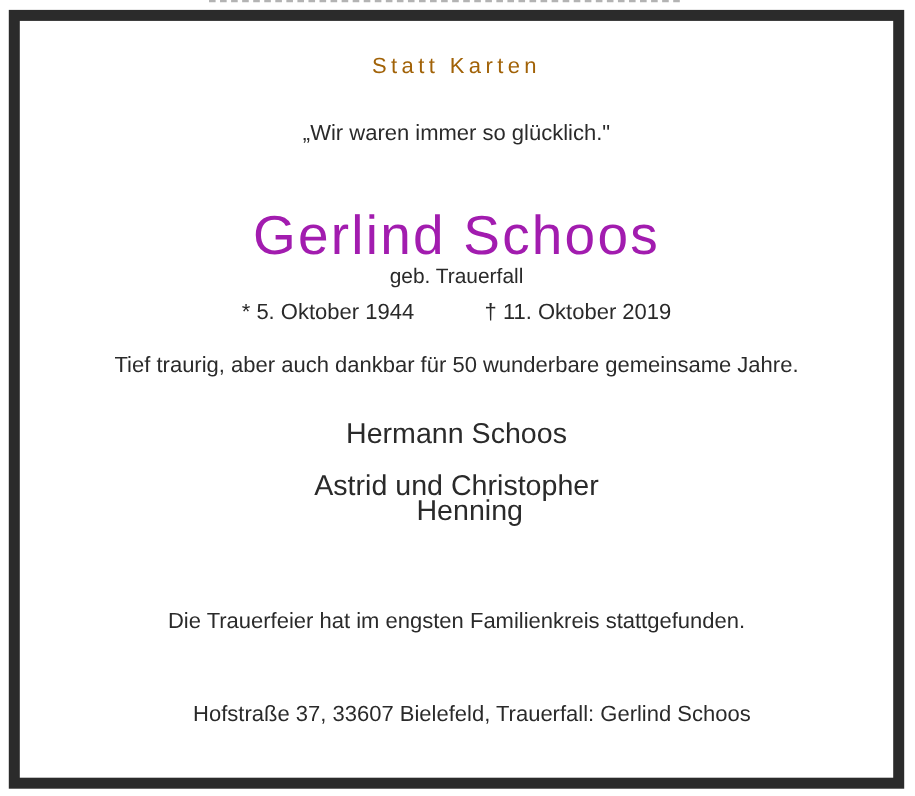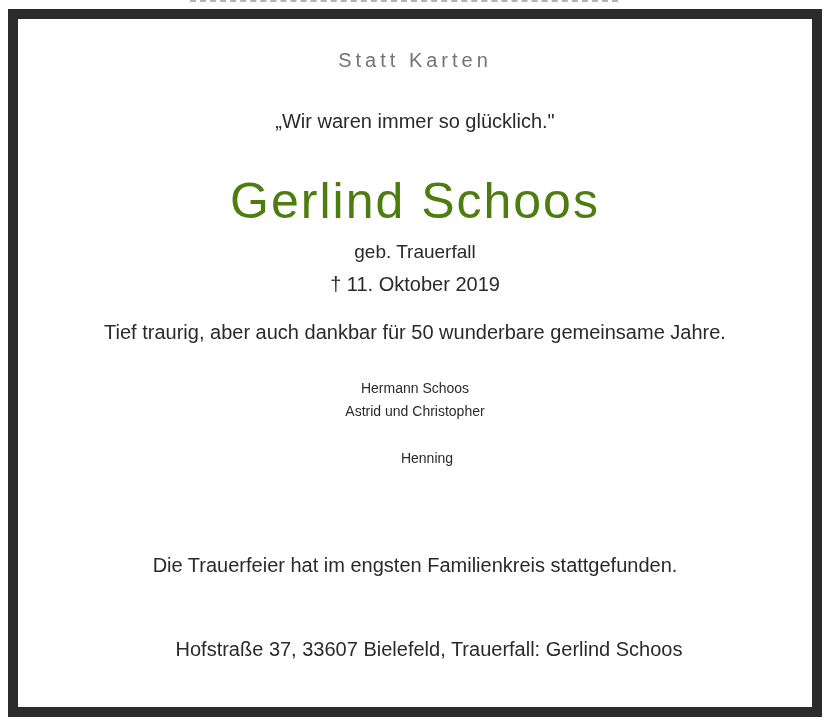--- a/index.html
+++ b/index.html
@@ -39,55 +39,55 @@
     left: 0;
     right: 0;
     text-align: center;
     white-space: nowrap;
     line-height: 1.15;
   }
   .statt-karten {
     top: 30px;
     font-size: 20px;
     letter-spacing: 4px;
-    color: #737373;
+    color: #a16207;
   }
   .quote {
     top: 91px;
     font-size: 20px;
   }
   .deceased-name {
-    top: 155px;
+    top: 168px;
     font-size: 50px;
     letter-spacing: 2px;
     line-height: 1.1;
-    color: #4d7c0f;
+    color: #a21caf;
   }
   .maiden-name {
     top: 222px;
     font-size: 19px;
   }
   .dates {
     top: 254px;
     font-size: 20px;
   }
   .dates .dates-inner {
     display: inline-flex;
     gap: 64px;
   }
   .tribute {
     top: 302px;
     font-size: 20px;
   }
   .mourner-1 { top: 361px; }
-  .mourner-2 { top: 384px; }
+  .mourner-2 { top: 408px; }
   .mourner-3 { top: 431px; padding-left: 24px; }
   .mourner-4 { top: 466px; }
   .mourner {
-    font-size: 14px;
+    font-size: 26px;
   }
   .funeral-note {
     top: 535px;
     font-size: 20px;
   }
   .condolence-1 {
     top: 594px;
     font-size: 20px;
   }
   .condolence-2 {
@@ -108,20 +108,21 @@
     <div class="line statt-karten">Statt Karten</div>
 
     <div class="line quote">„Wir waren immer so glücklich."</div>
 
     <div class="line deceased-name">Gerlind Schoos</div>
 
     <div class="line maiden-name">geb. Trauerfall</div>
 
     <div class="line dates">
       <span class="dates-inner">
+        <span>* 5. Oktober 1944</span>
         <span>† 11. Oktober 2019</span>
       </span>
     </div>
 
     <div class="line tribute">Tief traurig, aber auch dankbar für 50 wunderbare gemeinsame Jahre.</div>
 
     <div class="line mourner mourner-1">Hermann Schoos</div>
 
     <div class="line mourner mourner-2">Astrid und Christopher</div>
 

